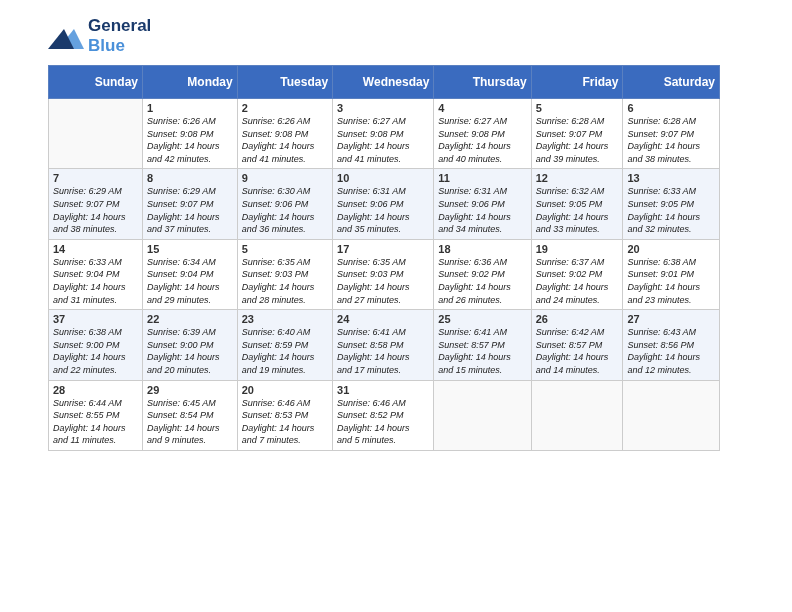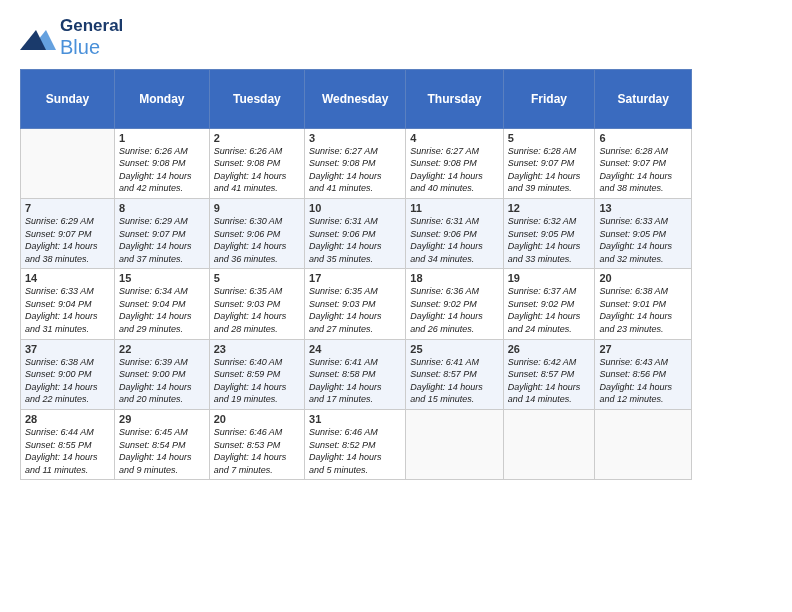--- a/index.html
+++ b/index.html
@@ -6,20 +6,21 @@
     body {
       font-family: Arial, sans-serif;
       background: #fff;
       width: 792px;
       height: 612px;
       overflow: hidden;
     }
     .page {
       width: 712px;
       padding: 16px 20px 10px 20px;
+      margin-left: 28px;
     }
     .header {
       display: flex;
       justify-content: space-between;
       align-items: flex-start;
       margin-bottom: 10px;
     }
     .logo {
       display: flex;
       align-items: center;
@@ -46,22 +47,22 @@
     .calendar {
       width: 100%;
       border-collapse: collapse;
       border: 1px solid #ccc;
     }
     .calendar th {
       background: #3a6bbf;
       color: #fff;
       font-size: 12px;
       font-weight: bold;
-      padding: 22px 4px;
-      text-align: center;
+      padding: 9px 4px;
+      text-align: right;
       border: 1px solid #5a80c0;
     }
     .calendar td {
       vertical-align: top;
       border: 1px solid #ccc;
       padding: 3px 4px;
       width: 113px;
       min-height: 80px;
       font-size: 9.5px;
       color: #333;
@@ -96,21 +97,21 @@
   <div class="header">
     <div class="logo">
       <svg class="logo-icon" viewBox="0 0 36 30" xmlns="http://www.w3.org/2000/svg">
         <rect x="0" y="0" width="36" height="30" fill="white"></rect>
 
         <polygon points="10,28 26,8 36,28" fill="#4a90d9" opacity="0.85"></polygon>
         <polygon points="0,28 16,8 26,28" fill="#1a3a6b"></polygon>
       </svg>
       <div>
         <div style="font-size:17px;font-weight:bold;color:#1a3a6b;line-height:1.15;">General</div>
-        <div style="font-size:20px;font-weight:normal;color:#4a90d9;line-height:1.15;">Blue</div>
+        <div style="font-size:17px;font-weight:bold;color:#4a90d9;line-height:1.15;">Blue</div>
       </div>
     </div>
     <div class="title-block">
       <div class="title-month"></div>
       <div class="title-location"></div>
     </div>
   </div>
 
   <table class="calendar">
     <thead>

